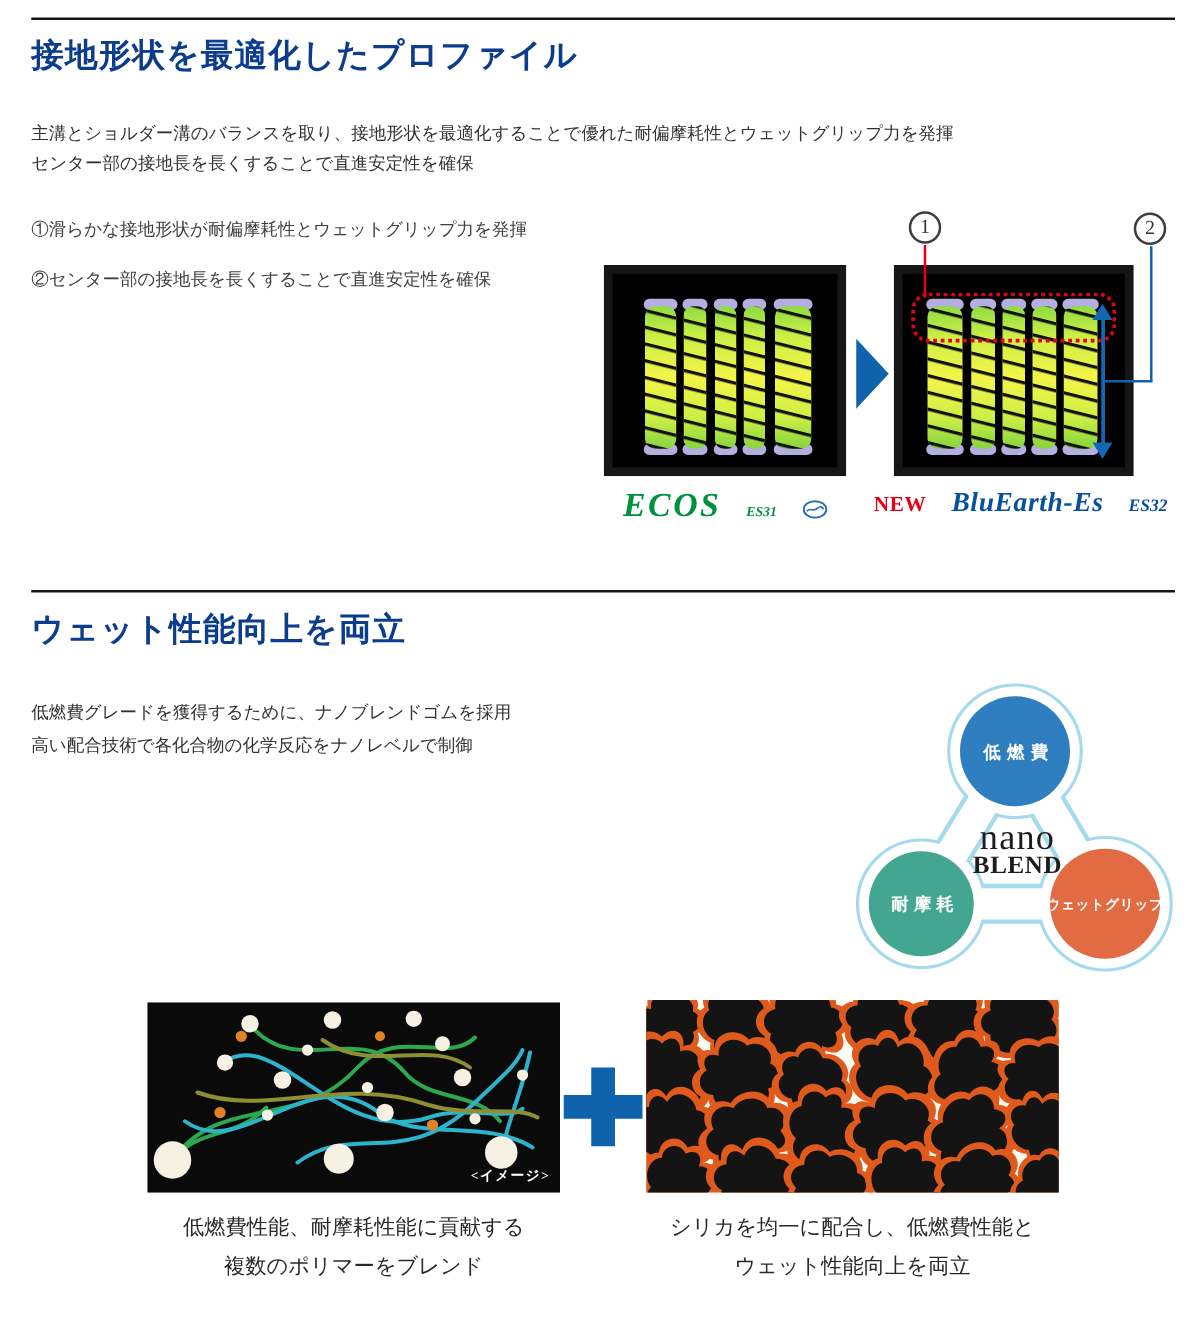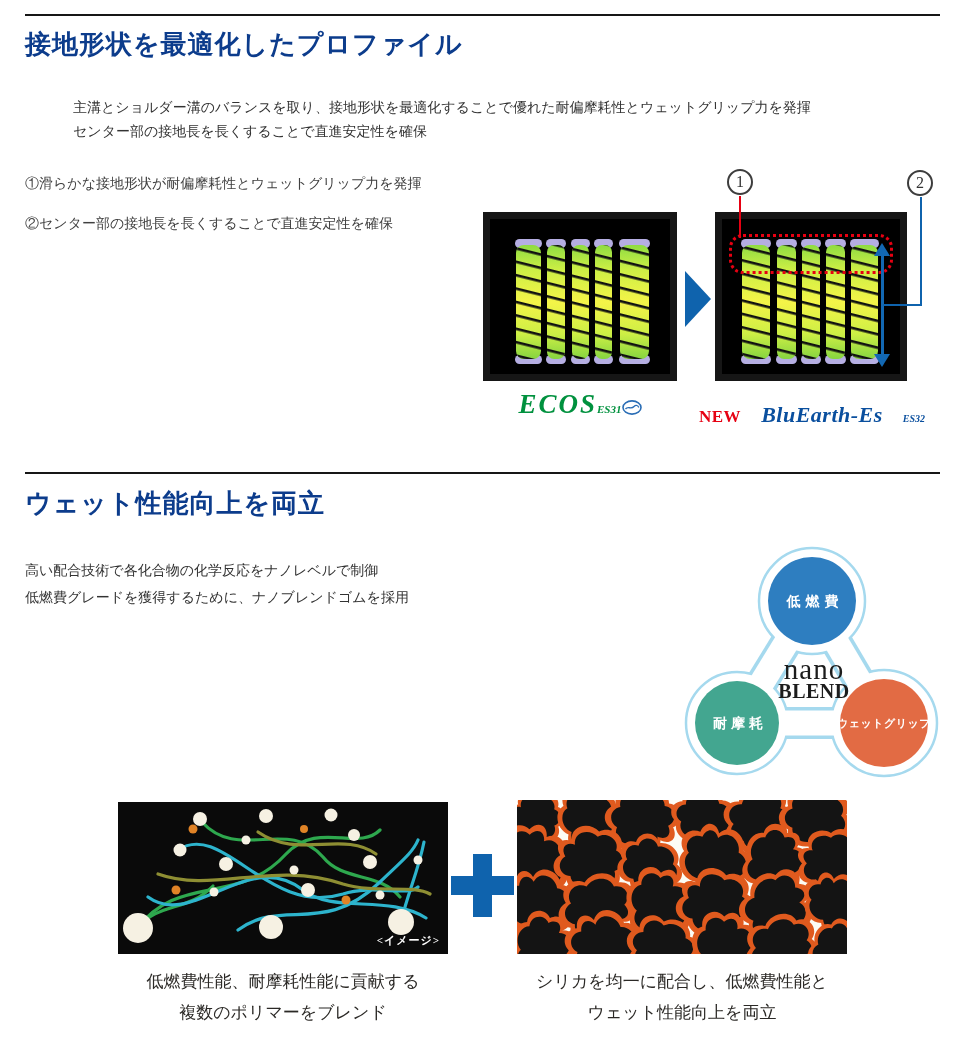--- a/index.html
+++ b/index.html
@@ -8,21 +8,21 @@
     font-family:Liberation Serif, serif;
     color:#333;overflow:hidden;
   }
   .abs{position:absolute;}
   .rule{position:absolute;left:25px;width:915px;border-top:2px solid #161616;height:0;}
   .sec-title{
     position:absolute;left:25px;margin:0;font-size:26px;font-weight:bold;
     color:#0c3c8c;letter-spacing:1px;white-space:nowrap;
   }
   .body-text{position:absolute;left:25px;font-size:14px;line-height:24px;color:#333;white-space:nowrap;}
-  .body-line{height:24px;margin-left:48px;}
+  .body-line{height:24px;}
   .point{position:absolute;left:25px;font-size:14px;color:#404040;white-space:nowrap;}
   .callout{
     position:absolute;width:26px;height:26px;border:2px solid #3d3d3d;border-radius:50%;
     box-sizing:border-box;background:#fff;color:#333;font-size:16px;line-height:22px;
     text-align:center;font-weight:400;z-index:6;
   }
   .conn-red{position:absolute;background:#e60012;z-index:5;}
   .conn-blue{position:absolute;background:#0f63ad;z-index:5;}
   .tire-img{position:absolute;z-index:1;}
   .fwd-triangle{
@@ -32,27 +32,27 @@
   }
   .dotted-zone{
     position:absolute;left:729px;top:234px;width:164px;height:40px;box-sizing:border-box;
     border:3px dotted #e60012;border-radius:14px;z-index:4;
   }
   .dbl-arrow-line{position:absolute;left:881px;top:254px;width:3px;height:102px;background:#1268b3;z-index:4;}
   .dbl-arrow-head{position:absolute;width:0;height:0;z-index:4;}
   .dbl-arrow-head.up{left:874px;top:243px;border-left:8px solid transparent;border-right:8px solid transparent;border-bottom:13px solid #1268b3;}
   .dbl-arrow-head.down{left:874px;top:354px;border-left:8px solid transparent;border-right:8px solid transparent;border-top:13px solid #1268b3;}
   .logo-row{position:absolute;top:389px;display:flex;align-items:baseline;white-space:nowrap;}
-  .logo-ecos{left:483px;width:194px;justify-content:center;gap:0;}
+  .logo-ecos{left:483px;width:194px;justify-content:center;gap:20px;}
   .logo-bluearth{left:699px;gap:20px;}
   .ecos-name{font-size:27px;font-weight:900;font-style:italic;color:#00913e;letter-spacing:2px;}
   .ecos-sub{font-size:11px;font-weight:bold;font-style:italic;color:#00913e;}
   .new-label{font-size:17px;font-weight:800;color:#e60012;letter-spacing:.5px;}
-  .bluearth-name{font-size:22px;font-weight:900;font-style:italic;color:#0a4f9e;letter-spacing:.5px;margin-top:13px;}
-  .bluearth-sub{font-size:10px;font-weight:bold;font-style:italic;color:#0a4f9e;text-align:center;}
+  .bluearth-name{font-size:22px;font-weight:900;font-style:italic;color:#0a4f9e;letter-spacing:.5px;}
+  .bluearth-sub{font-size:14px;font-weight:bold;font-style:italic;color:#0a4f9e;text-align:center;}
   .badge{position:relative;top:2px;}
   .img-note{position:absolute;right:8px;bottom:6px;font-size:11px;font-weight:bold;color:#fff;letter-spacing:1px;}
   .plus-bar{position:absolute;background:#0f63ad;z-index:2;}
   .caption{position:absolute;top:966px;width:330px;text-align:center;font-size:17px;line-height:31px;color:#2b2926;white-space:nowrap;}
   .figure-wrap{position:absolute;background:#404040;}
 </style>
 </head>
 <body>
 
 <div class="page">
@@ -159,22 +159,22 @@
   <div class="logo-row logo-bluearth">
     <span class="new-label">NEW</span>
     <span class="bluearth-name">BluEarth-Es</span>
     <span class="bluearth-sub">ES32</span>
   </div>
 
   <div class="rule" style="top:472px"></div>
   <h2 class="sec-title" style="top:486px">ウェット性能向上を両立</h2>
 
   <div class="body-text" style="top:557px;line-height:27px">
+    <div style="height:27px">低燃費グレードを獲得するために、ナノブレンドゴムを採用</div>
     <div style="height:27px">高い配合技術で各化合物の化学反応をナノレベルで制御</div>
-    <div style="height:27px">低燃費グレードを獲得するために、ナノブレンドゴムを採用</div>
   </div>
 
   <svg class="abs" style="left:680px;top:542px" width="262" height="236" viewBox="0 0 262 236">
 
     <g stroke="#a5d9ee" stroke-width="32">
       <line x1="132" y1="59" x2="57" y2="181"></line>
       <line x1="132" y1="59" x2="204" y2="181"></line>
       <line x1="57" y1="181" x2="204" y2="181"></line>
     </g>
 

